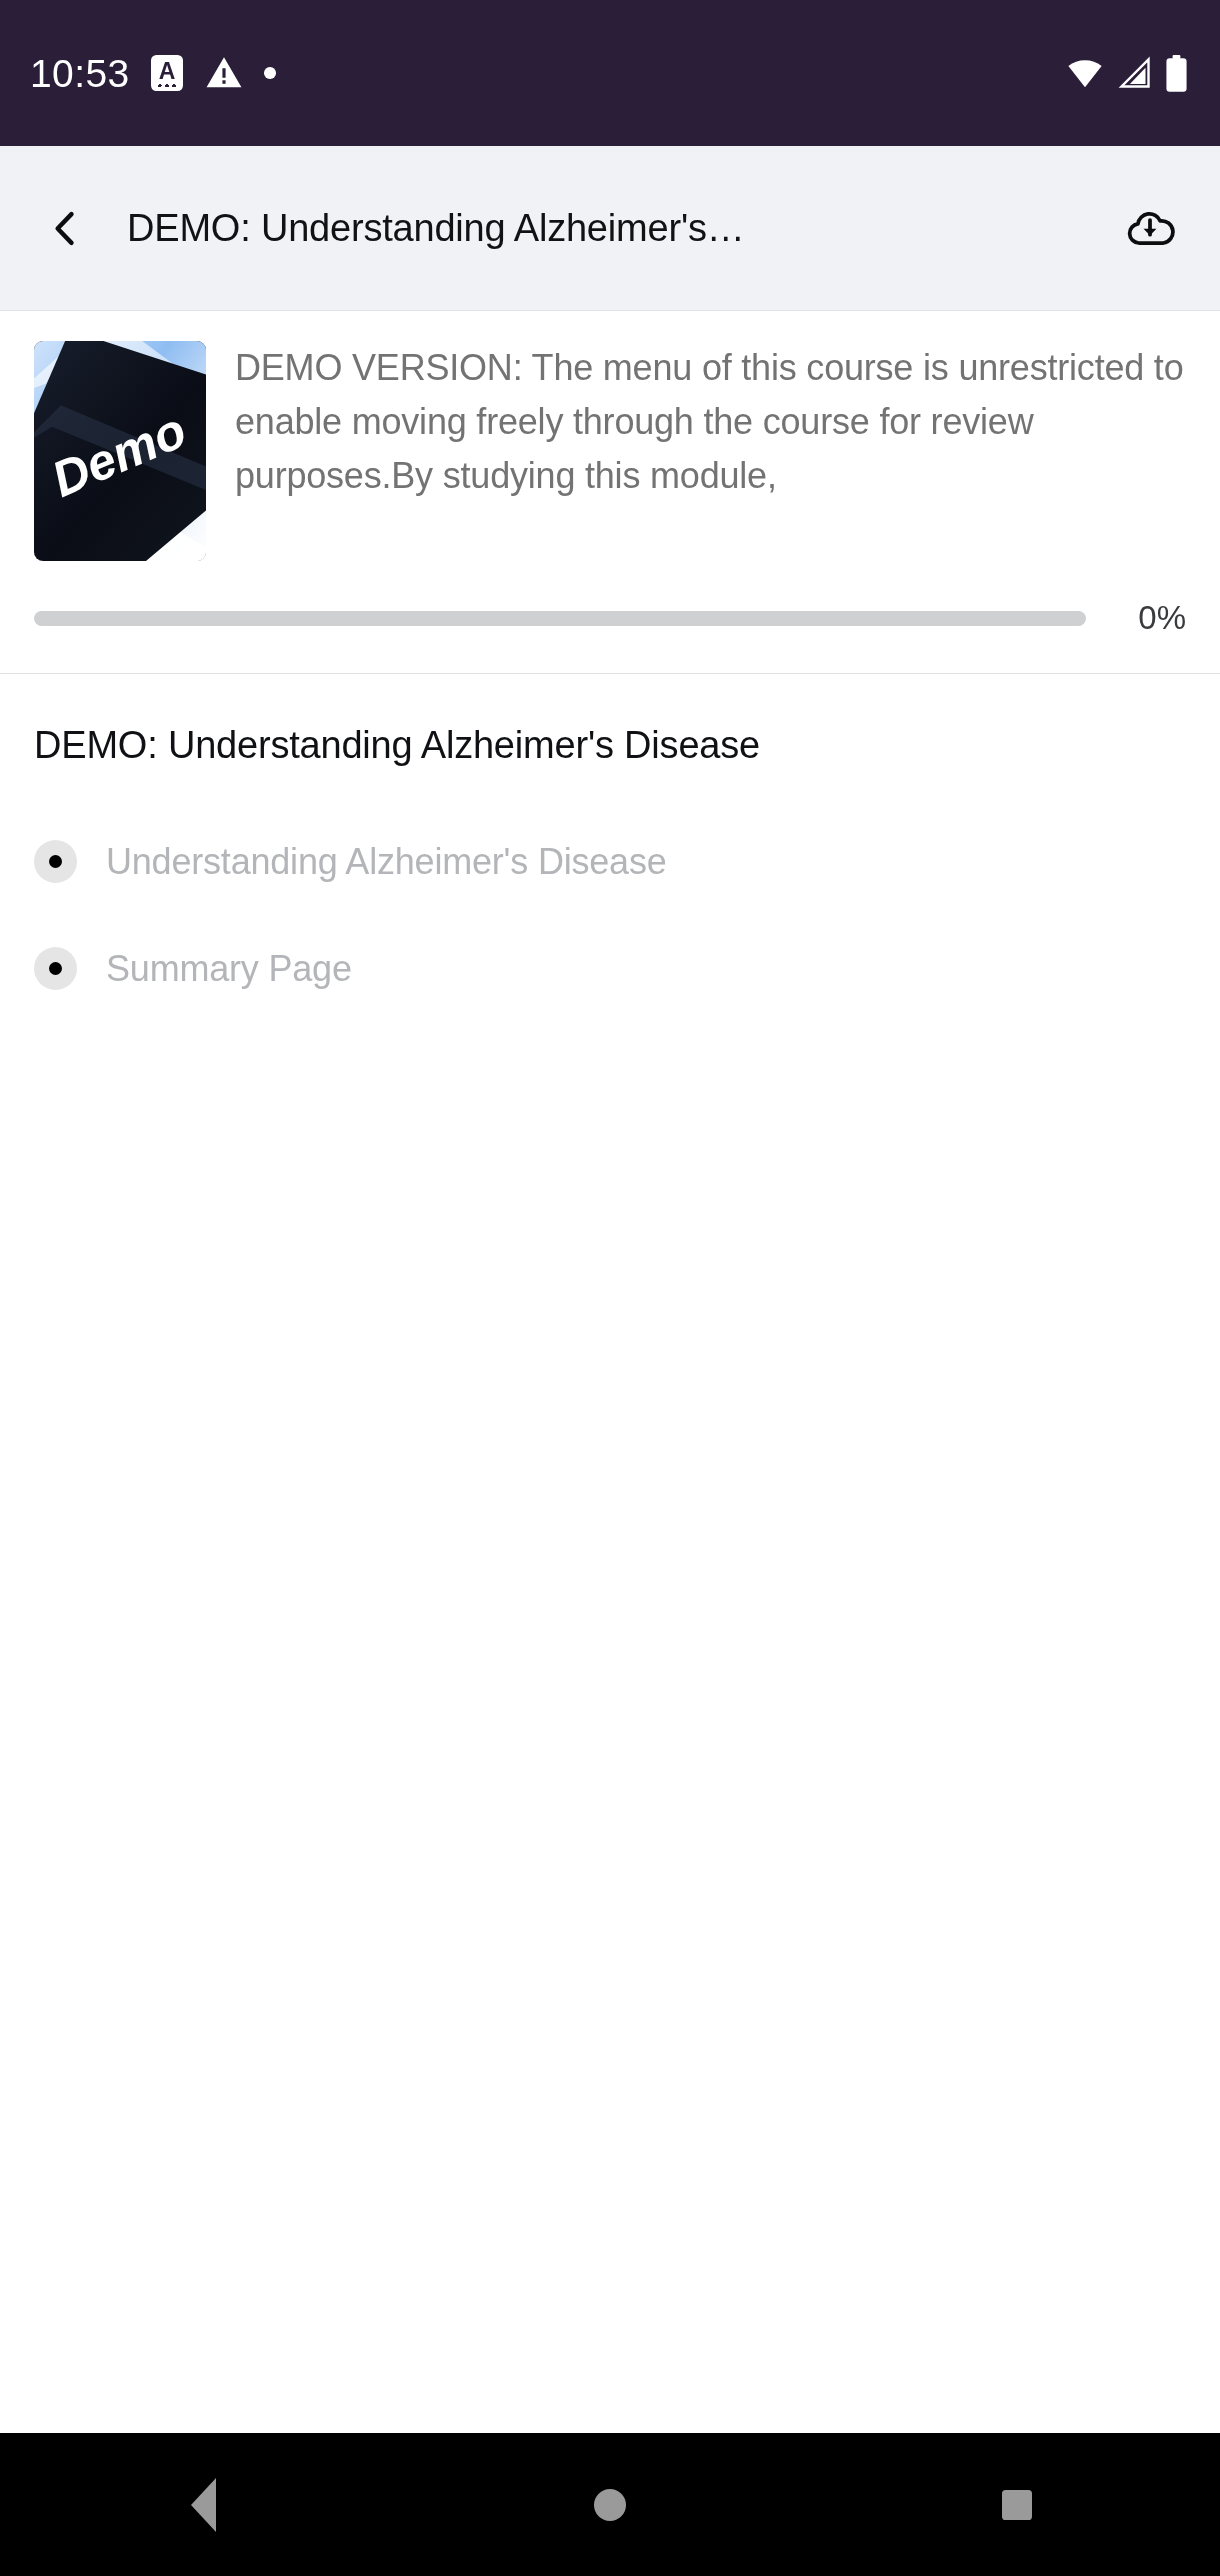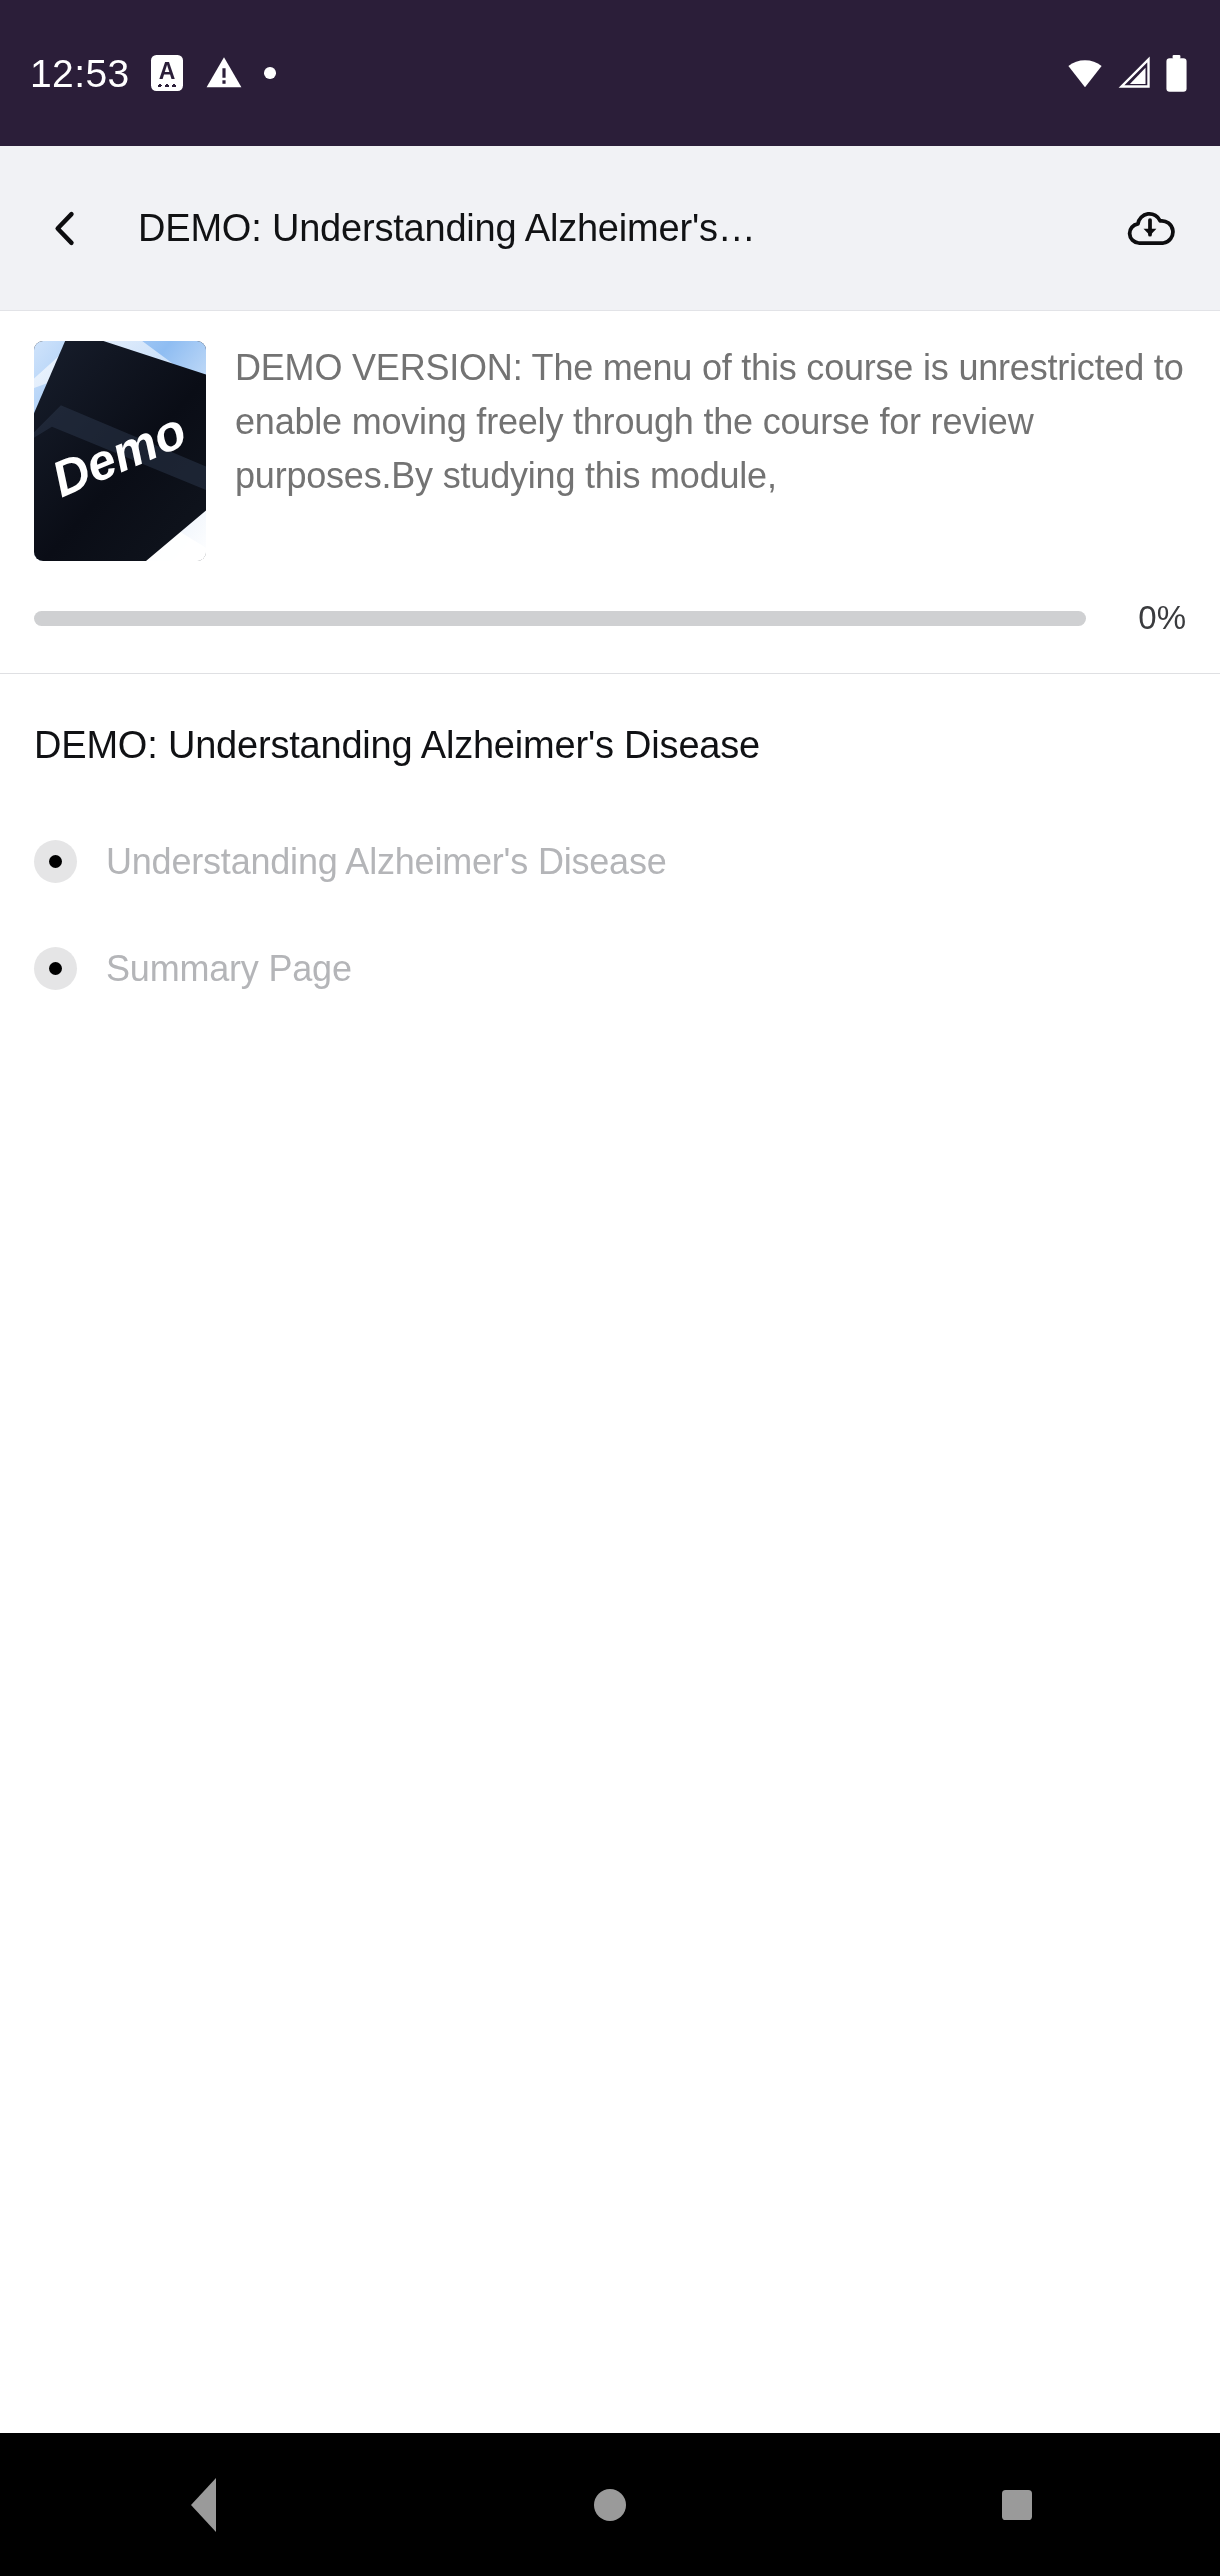--- a/index.html
+++ b/index.html
@@ -93,21 +93,21 @@
     width: 77px; height: 77px;
     display: flex; align-items: center; justify-content: center;
     cursor: pointer;
     flex: 0 0 auto;
   }
   .back-btn svg { width: 41px; height: 41px; display: block; }
   .app-title {
     flex: 1 1 auto;
     font-size: 38px;
     color: #111214;
-    margin-left: 34px;
+    margin-left: 23px;
     margin-right: 18px;
     white-space: nowrap;
     overflow: hidden;
     text-overflow: ellipsis;
     letter-spacing: -0.2px;
   }
   .download-btn {
     width: 72px; height: 72px;
     display: flex; align-items: center; justify-content: center;
     cursor: pointer;
@@ -257,21 +257,21 @@
     background: #9a9a9a;
   }
 </style>
 </head>
 <body>
 
 <div class="screen">
 
   <div class="status-bar">
     <div class="status-left">
-      <span class="status-clock">12:53</span>
+      <span class="status-clock">10:53</span>
 
       <span class="icon-a-badge">
         <span class="glyph">A</span>
         <span class="dots"></span>
       </span>
 
       <span>
         <svg class="icon-warning" viewBox="0 0 24 24" aria-hidden="true">
           <path d="M12 2 L23 21 L1 21 Z" fill="#ffffff"></path>
           <rect x="11" y="9" width="2" height="6" fill="#2b1e39"></rect>

